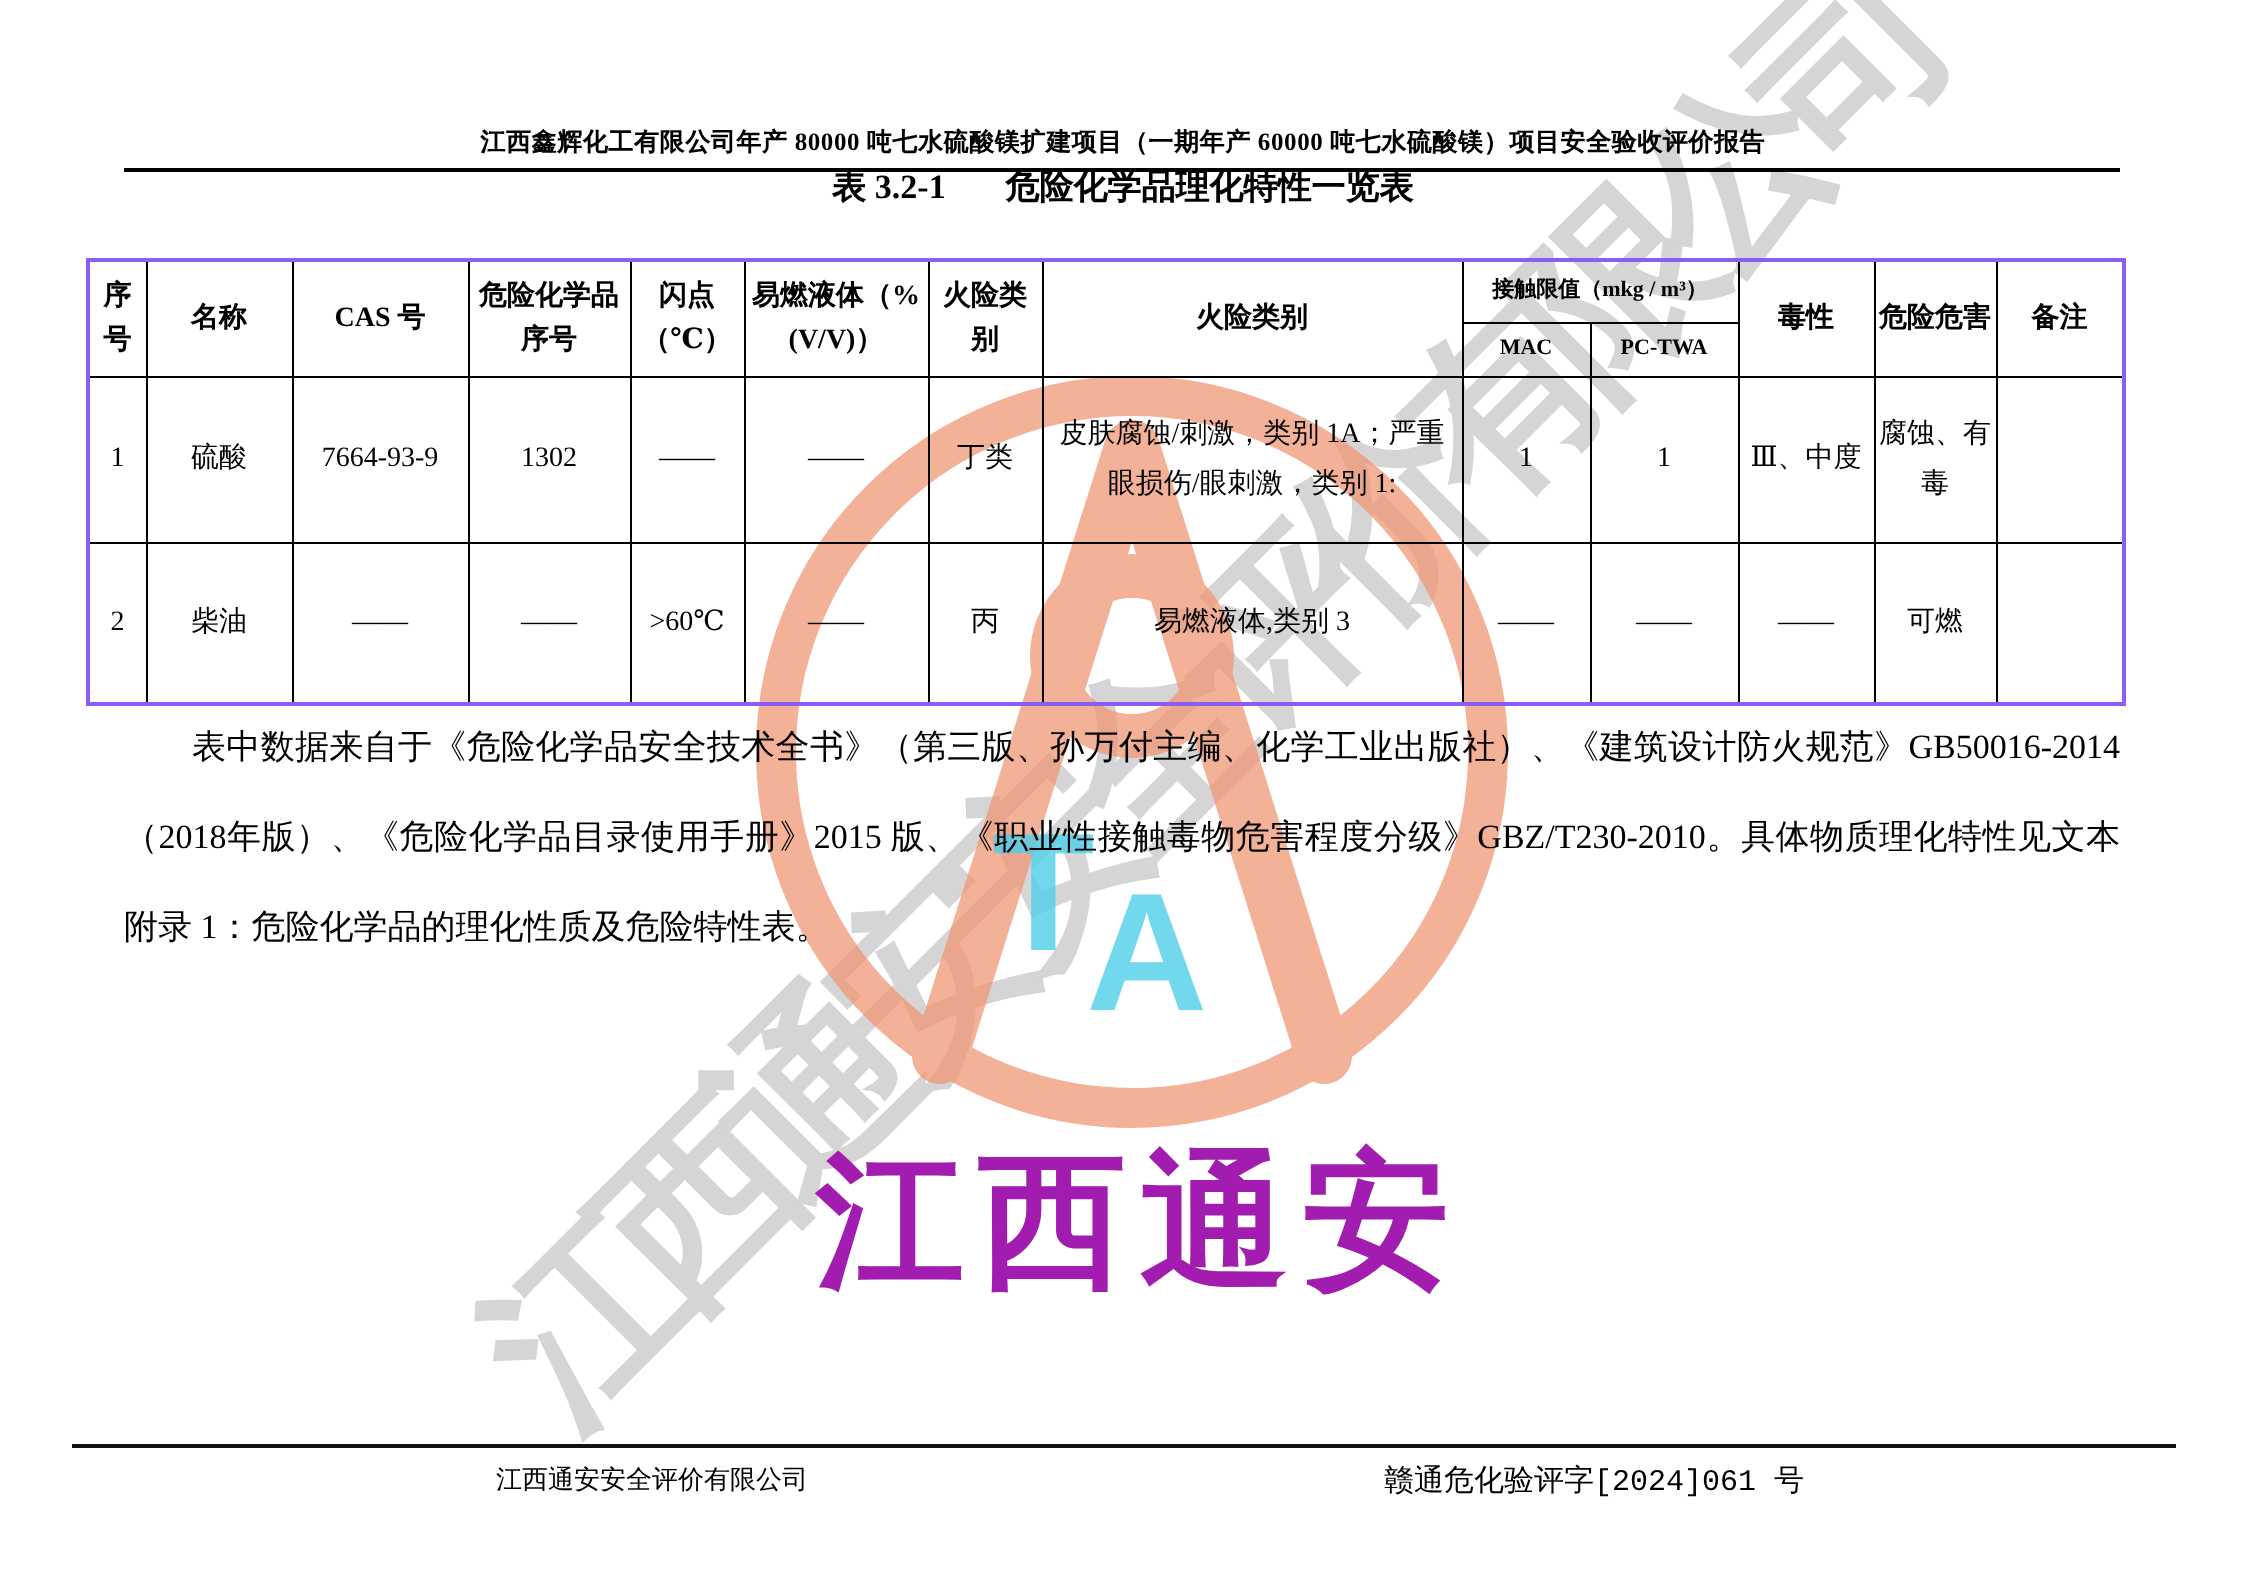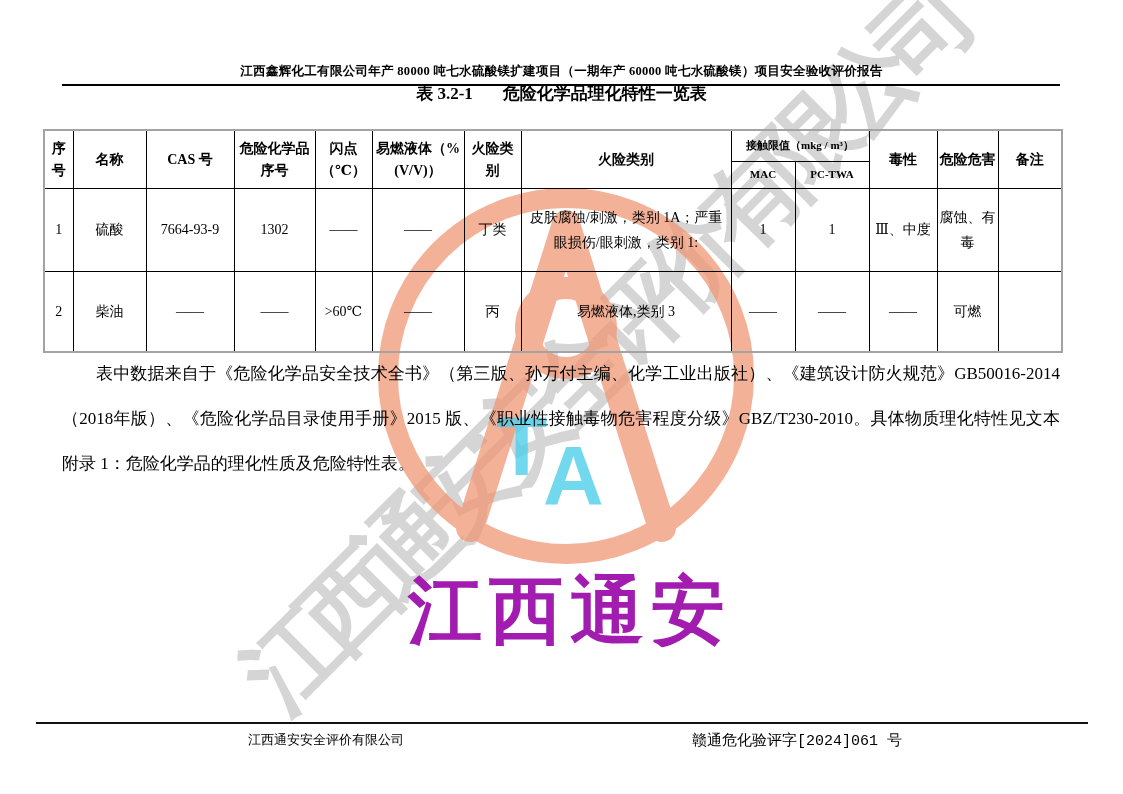--- a/index.html
+++ b/index.html
@@ -38,21 +38,21 @@
   }
   .header-rule{position:absolute;top:84px;left:62px;width:998px;border-top:2px solid #000;}
   .table-title{
     position:absolute;top:82px;left:0;width:100%;text-align:center;
     font-size:17px;font-weight:bold;
   }
   .table-title .gap{display:inline-block;width:30px;}
   table.hazmat{
     position:absolute;left:43px;top:129px;width:1018px;
     border-collapse:collapse;table-layout:fixed;background:transparent;
-    border:2px solid #a3a3a3;
+    border:2px solid #8b5cf6;
     padding-left:25px;
   }
   table.hazmat th,table.hazmat td{
     border:1px solid #000;text-align:center;vertical-align:middle;
     padding:1px 2px;background:transparent;
   }
   table.hazmat th{font-size:14px;font-weight:bold;line-height:1.55;}
   table.hazmat th.small{font-size:11px;white-space:nowrap;}
   table.hazmat td{font-size:14px;line-height:1.8;}
   tr.hdr1 th{height:28px;}

